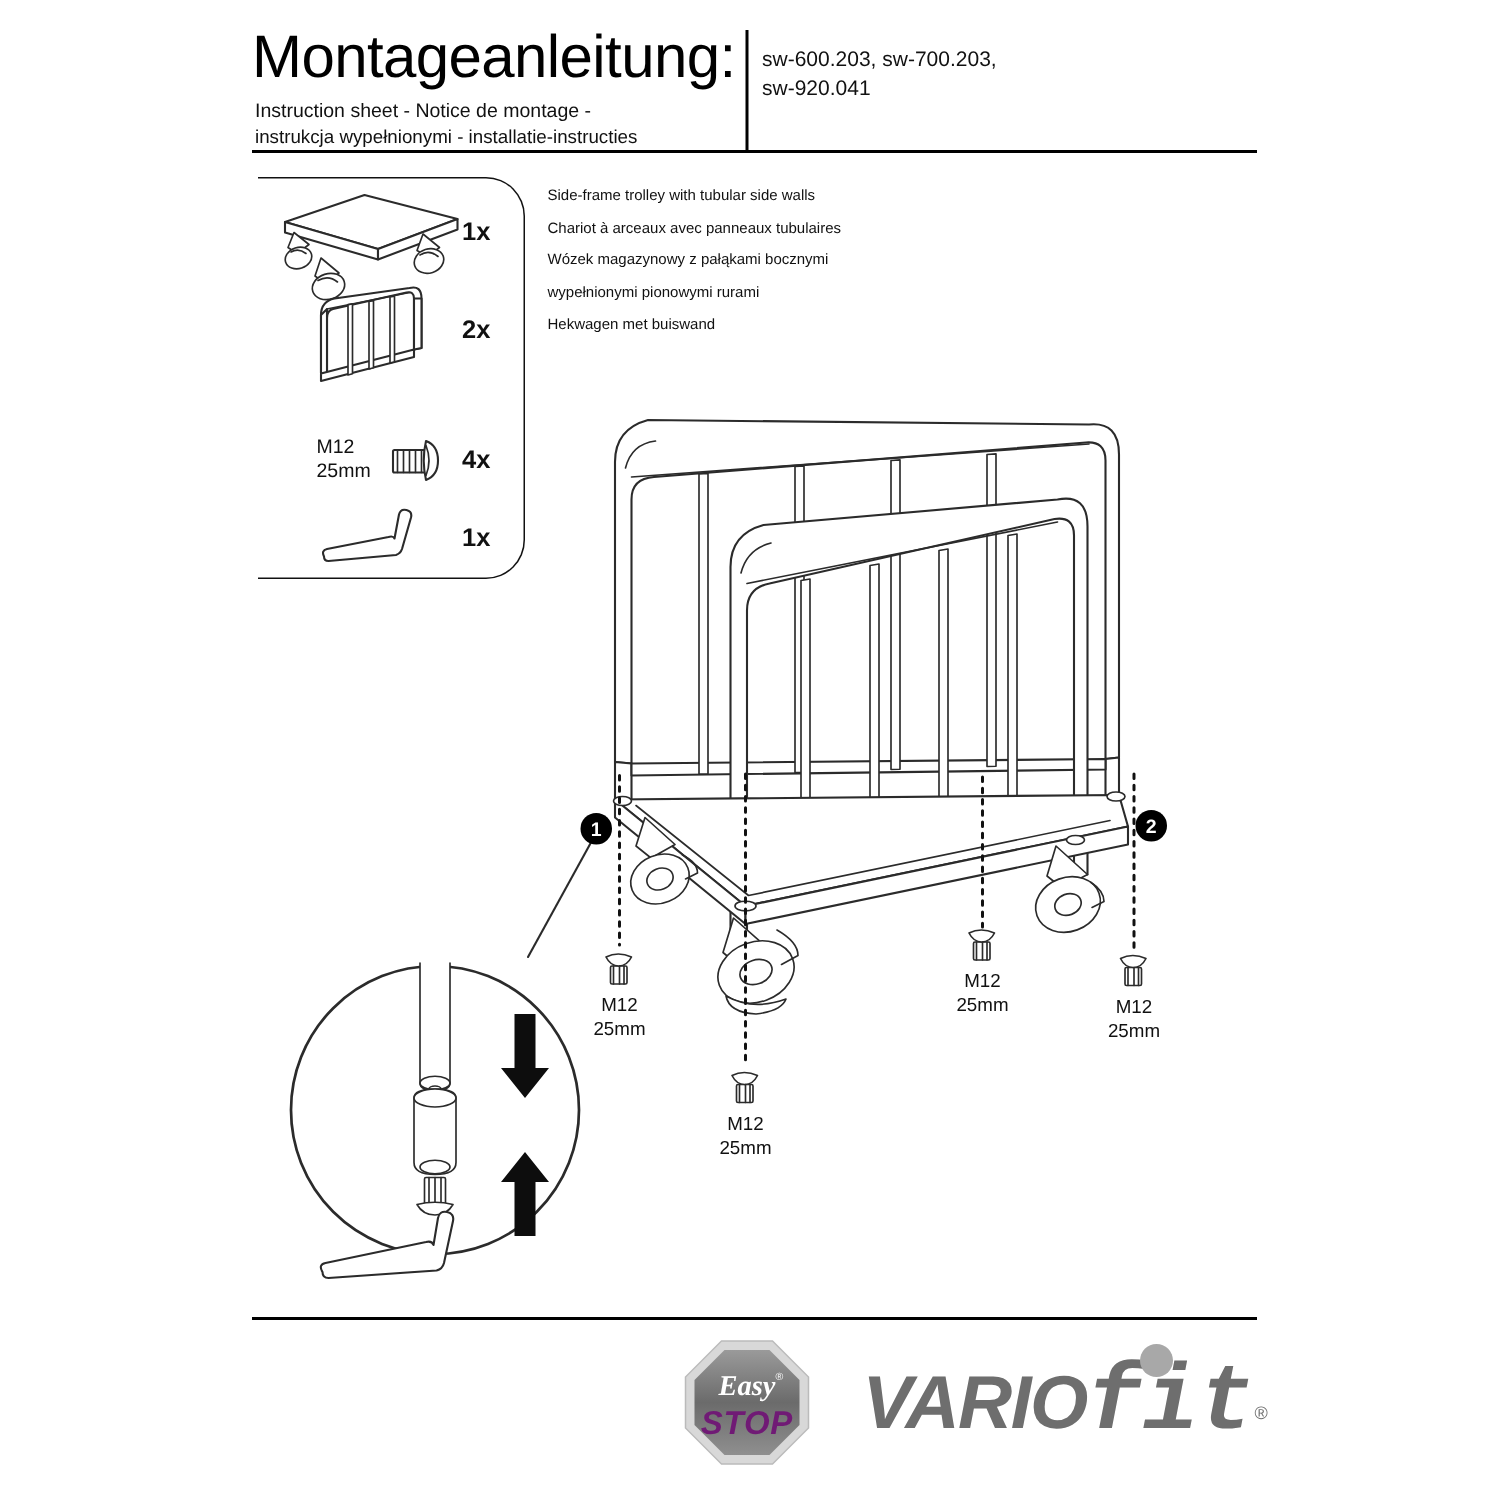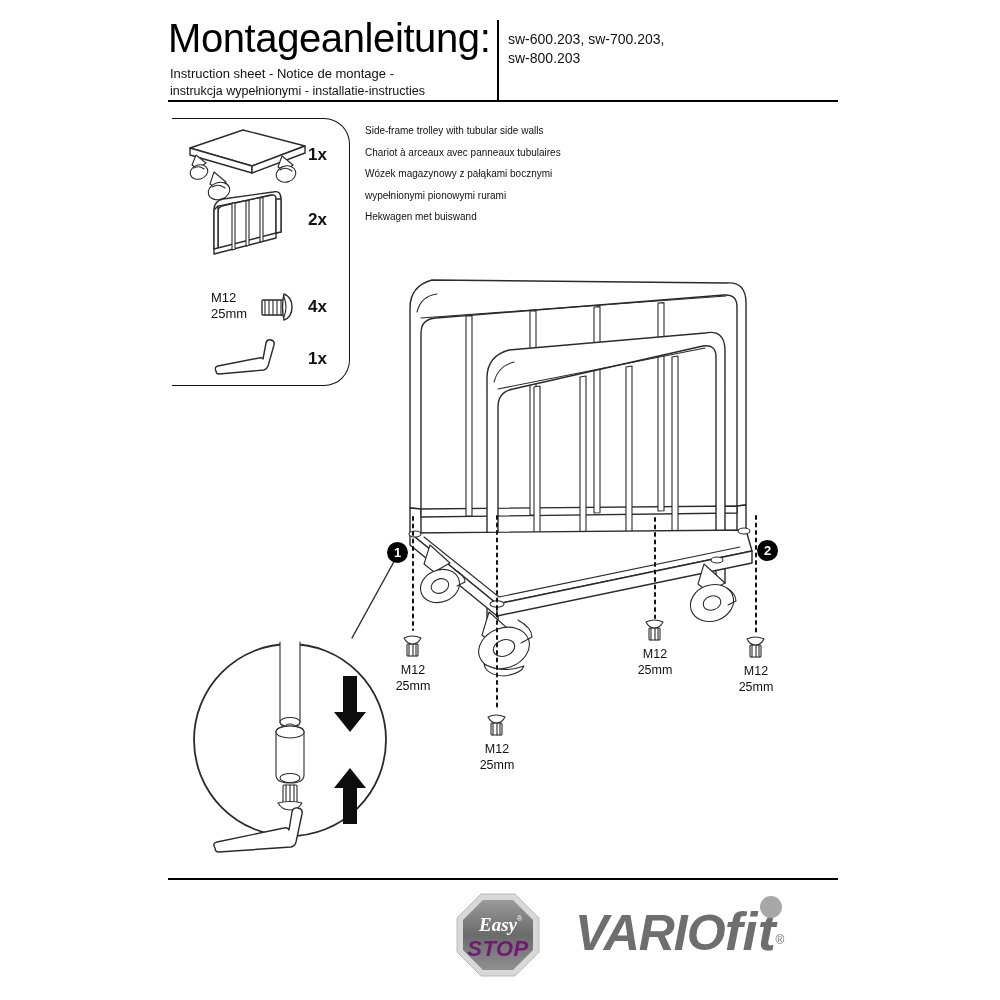--- a/index.html
+++ b/index.html
@@ -67,38 +67,38 @@
     font-family:"Liberation Sans", sans-serif;font-style:italic;font-weight:700;
     font-size:22px;color:#701a75;letter-spacing:0.5px;
   }
   .es-reg{position:absolute;left:62px;top:23px;font-size:7px;color:#fff;}
   .variofit{position:absolute;left:120px;top:12px;white-space:nowrap;}
   .vf-vario{
     font-family:"Liberation Sans", sans-serif;font-weight:700;font-style:italic;
     font-size:50px;color:#6e6e6e;letter-spacing:-1px;
   }
   .vf-fit{
-    font-family:Liberation Sans, sans-serif;font-weight:700;font-style:italic;
-    font-size:54px;color:#6e6e6e;margin-top:44px;
+    font-family:Liberation Mono, monospace;font-weight:700;font-style:italic;
+    font-size:62px;color:#6e6e6e;margin-top:44px;
   }
   .vf-reg{font-size:12px;color:#6e6e6e;vertical-align:super;}
 </style>
 </head>
 <body>
 
 <div class="sheet">
 
   <div class="header">
     <div class="hdr-title">Montageanleitung:</div>
     <div class="hdr-sub1">Instruction sheet - Notice de montage  -</div>
     <div class="hdr-sub2">instrukcja wypełnionymi - installatie-instructies</div>
     <div class="hdr-vrule"></div>
     <div class="hdr-codes">
       <div>sw-600.203, sw-700.203,</div>
-      <div>sw-800.203</div>
+      <div>sw-920.041</div>
     </div>
   </div>
   <div class="hdr-rule"></div>
 
   <div class="titleblock">
     <div class="tb-line">Side-frame trolley with tubular side walls</div>
     <div class="tb-line">Chariot à arceaux avec panneaux tubulaires</div>
     <div class="tb-line">Wózek magazynowy z pałąkami bocznymi</div>
     <div class="tb-line">wypełnionymi pionowymi rurami</div>
     <div class="tb-line">Hekwagen met buiswand</div>

